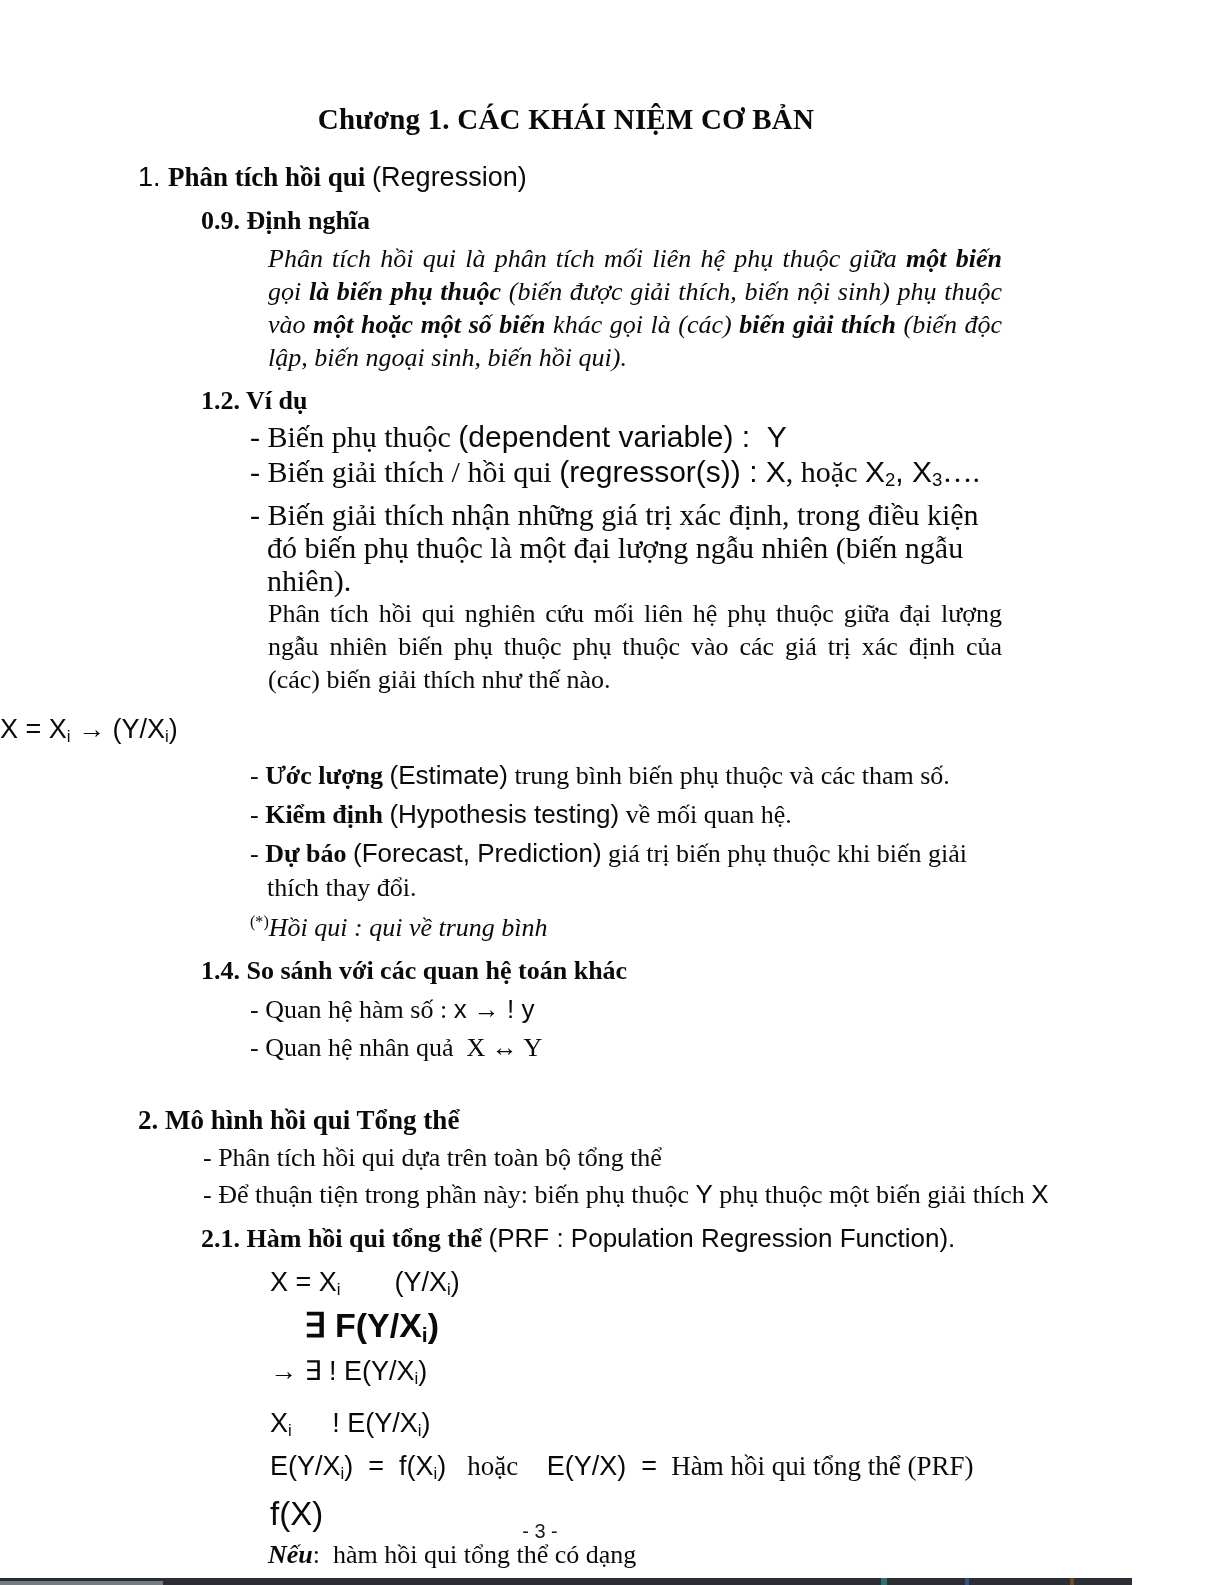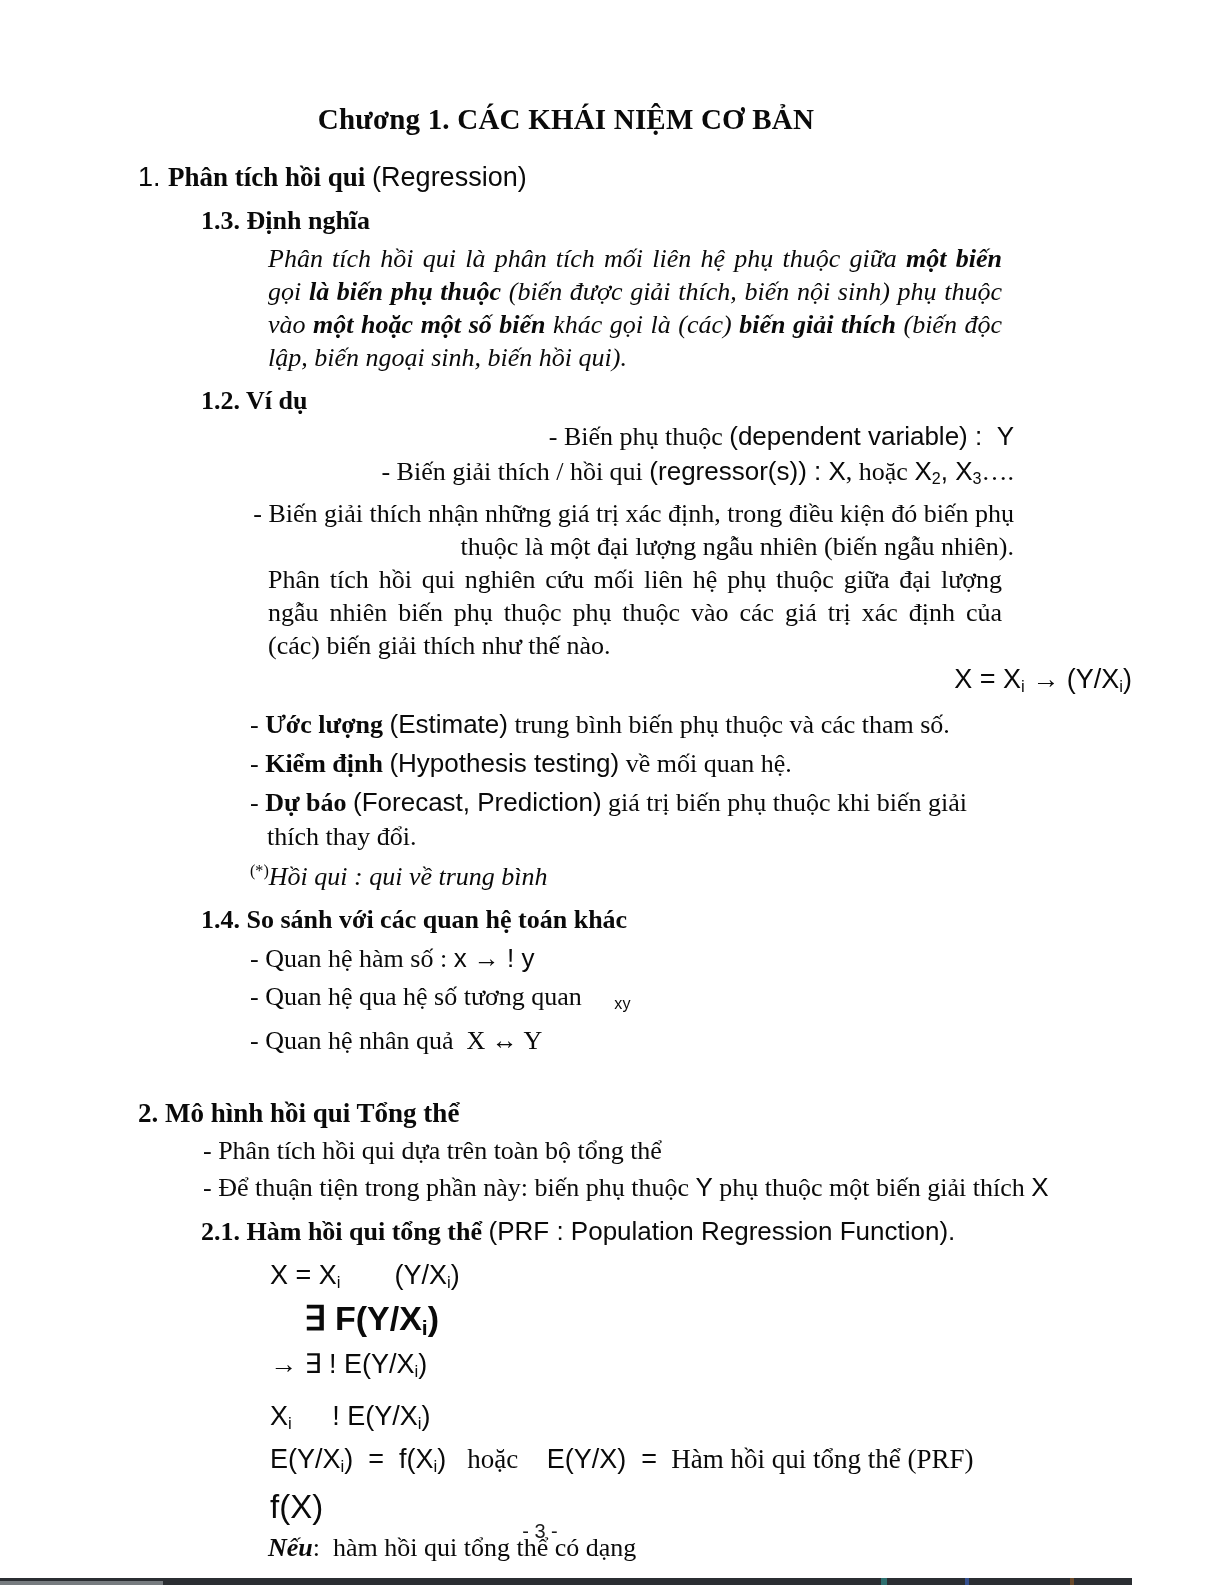--- a/index.html
+++ b/index.html
@@ -7,24 +7,24 @@
     position:relative;width:1132px;height:1585px;background:#ffffff;color:#0a0a0a;
     font-family:"Liberation Serif",serif;overflow:hidden;
   }
   #doc{padding-top:100px;}
   .blk{white-space:pre-wrap;}
   .b-title{text-align:center;font-size:29px;line-height:38px;letter-spacing:0.2px;}
   .b-h1{margin:22px 0 0 138px;font-size:27px;line-height:34px;}
   .b-h2{margin:10px 0 0 201px;font-size:26px;line-height:34px;}
   .b-para{margin:4px 130px 0 268px;text-align:justify;font-size:26px;line-height:33px;}
   .b-para2{margin:0 130px 0 268px;text-align:justify;font-size:26px;line-height:33px;}
-  .b-bullet{margin:2px 118px 0 250px;padding-left:17px;text-indent:-17px;font-size:26px;line-height:33px;text-align:right;}
+  .b-bullet{margin:2px 118px 0 250px;padding-left:17px;text-indent:-17px;font-size:30px;line-height:33px;}
   .b-bulletg{margin:4px 118px 0 250px;padding-left:17px;text-indent:-17px;font-size:26px;line-height:34px;}
   .b-bullet2{margin:4px 60px 0 203px;font-size:26px;line-height:33px;}
-  .b-center{margin-top:0;text-align:right;font-size:27px;line-height:34px;font-family:"Liberation Sans",sans-serif;}
+  .b-center{margin-top:16px;text-align:left;font-size:27px;line-height:34px;font-family:"Liberation Sans",sans-serif;}
   .b-note{margin:0 0 0 250px;font-size:26px;line-height:33px;}
   .b-f{margin:0 0 0 270px;font-size:27px;line-height:36px;font-family:"Liberation Sans",sans-serif;}
   .b-fi{margin:0 0 0 304px;font-size:34px;line-height:36px;font-family:"Liberation Sans",sans-serif;font-weight:bold;}
   .b-fg{margin:8px 0 0 270px;font-size:27px;line-height:36px;font-family:"Liberation Sans",sans-serif;}
   .b-fx{margin:4px 0 0 270px;font-size:33px;line-height:36px;font-family:"Liberation Sans",sans-serif;}
   .b-nieu{margin:6px 0 0 268px;font-size:26px;line-height:34px;}
   .b-sp{height:16px;}
   .b{font-weight:bold;}
   .i{font-style:italic;}
   .sans{font-family:"Liberation Sans",sans-serif;}
@@ -46,35 +46,34 @@
     background:linear-gradient(90deg,#2b2e32 0 18%,#2e6f6f 18% 19.5%,#2b2e32 19.5% 38%,#35508f 38% 39%,#2b2e32 39% 63%,#6a4a2a 63% 64%,#2b2e32 64% 100%);
   }
 </style>
 </head>
 <body>
 
 <div class="page">
   <div id="doc">
       <div class="blk b-title"><span class="b">Chương 1. CÁC KHÁI NIỆM CƠ BẢN</span></div>
       <div class="blk b-h1"><span class="sans">1. </span><span class="b">Phân tích hồi qui </span><span class="sans">(Regression)</span></div>
-      <div class="blk b-h2"><span class="b">1.3. Định nghĩa</span></div>
+      <div class="blk b-h2"><span class="b">0.9. Định nghĩa</span></div>
       <div class="blk b-para"><span class="i">Phân tích hồi qui là phân tích mối liên hệ phụ thuộc giữa </span><span class="b i">một biến</span><span class="i"> gọi </span><span class="b i">là biến phụ thuộc</span><span class="i"> (biến được giải thích, biến nội sinh) phụ thuộc vào </span><span class="b i">một hoặc một số biến</span><span class="i"> khác gọi là (các) </span><span class="b i">biến giải thích</span><span class="i"> (biến độc lập, biến ngoại sinh, biến hồi qui).</span></div>
       <div class="blk b-h2"><span class="b">1.2. Ví dụ</span></div>
       <div class="blk b-bullet"><span>- Biến phụ thuộc </span><span class="sans">(dependent variable)</span><span class="sans"> : &nbsp;Y</span></div>
       <div class="blk b-bullet"><span>- Biến giải thích / hồi qui </span><span class="sans">(regressor(s))</span><span class="sans"> : </span><span class="sans">X</span><span>, hoặc </span><span class="sans">X</span><span class="sans sub">2</span><span class="sans">, </span><span class="sans">X</span><span class="sans sub">3</span><span>….</span></div>
       <div class="blk b-bullet"><span>- Biến giải thích nhận những giá trị xác định, trong điều kiện đó biến phụ thuộc là một đại lượng ngẫu nhiên (biến ngẫu nhiên).</span></div>
       <div class="blk b-para2"><span>Phân tích hồi qui nghiên cứu mối liên hệ phụ thuộc giữa đại lượng ngẫu nhiên biến phụ thuộc phụ thuộc vào các giá trị xác định của (các) biến giải thích như thế nào.</span></div>
       <div class="blk b-center"><span>X = X</span><span class="sub">i</span><span> → (Y/X</span><span class="sub">i</span><span>)</span></div>
       <div class="blk b-bulletg"><span>- </span><span class="b">Ước lượng</span><span> </span><span class="sans">(Estimate)</span><span> trung bình biến phụ thuộc và các tham số.</span></div>
       <div class="blk b-bulletg"><span>- </span><span class="b">Kiểm định</span><span> </span><span class="sans">(Hypothesis testing)</span><span> về mối quan hệ.</span></div>
       <div class="blk b-bulletg"><span>- </span><span class="b">Dự báo</span><span> </span><span class="sans">(Forecast, Prediction)</span><span> giá trị biến phụ thuộc khi biến giải thích thay đổi.</span></div>
       <div class="blk b-note"><span class="sup">(*)</span><span class="i">Hồi qui : qui về trung bình</span></div>
       <div class="blk b-h2"><span class="b">1.4. So sánh với các quan hệ toán khác</span></div>
       <div class="blk b-bulletg"><span>- Quan hệ hàm số : </span><span class="sans">x → ! y</span></div>
-      <div class="blk b-bulletg"><span>- Quan hệ qua hệ số tương quan </span><span> </span><span class="sans sub">xy</span></div>
       <div class="blk b-bulletg"><span>- Quan hệ nhân quả &nbsp;X ↔ Y</span></div>
       <div class="blk b-sp"></div>
       <div class="blk b-h1"><span class="b">2. Mô hình hồi qui Tổng thể</span></div>
       <div class="blk b-bullet2"><span>- Phân tích hồi qui dựa trên toàn bộ tổng thể</span></div>
       <div class="blk b-bullet2"><span>- Để thuận tiện trong phần này: biến phụ thuộc </span><span class="sans">Y</span><span> phụ thuộc một biến giải thích </span><span class="sans">X</span></div>
       <div class="blk b-h2"><span class="b">2.1. Hàm hồi qui tổng thể </span><span class="sans">(PRF : Population Regression Function).</span></div>
       <div class="blk b-fg"><span>X = X</span><span class="sub">i</span><span>   (Y/X</span><span class="sub">i</span><span>)</span></div>
       <div class="blk b-fi"><span>∃ F(Y/X</span><span class="sub">i</span><span>)</span></div>
       <div class="blk b-f"><span>→ ∃ ! E(Y/X</span><span class="sub">i</span><span>)</span></div>
       <div class="blk b-fg"><span>X</span><span class="sub">i</span><span>  ! E(Y/X</span><span class="sub">i</span><span>)</span></div>

